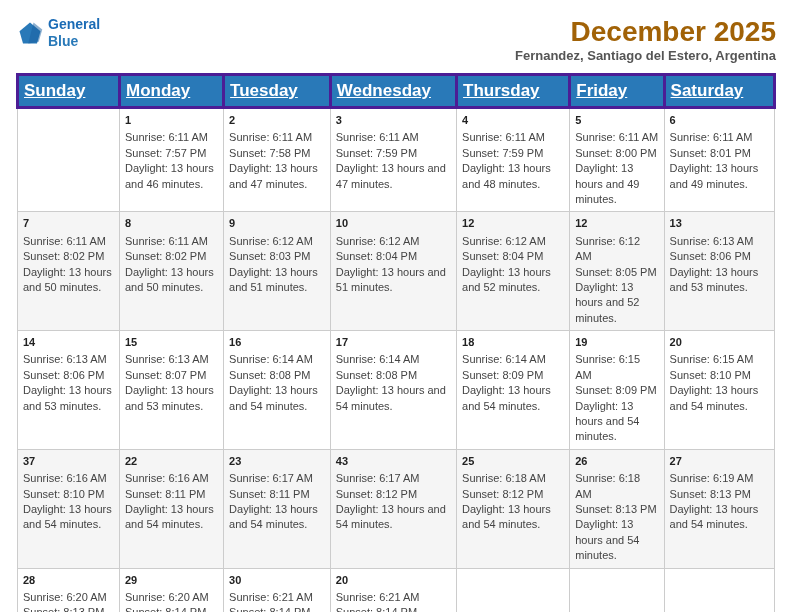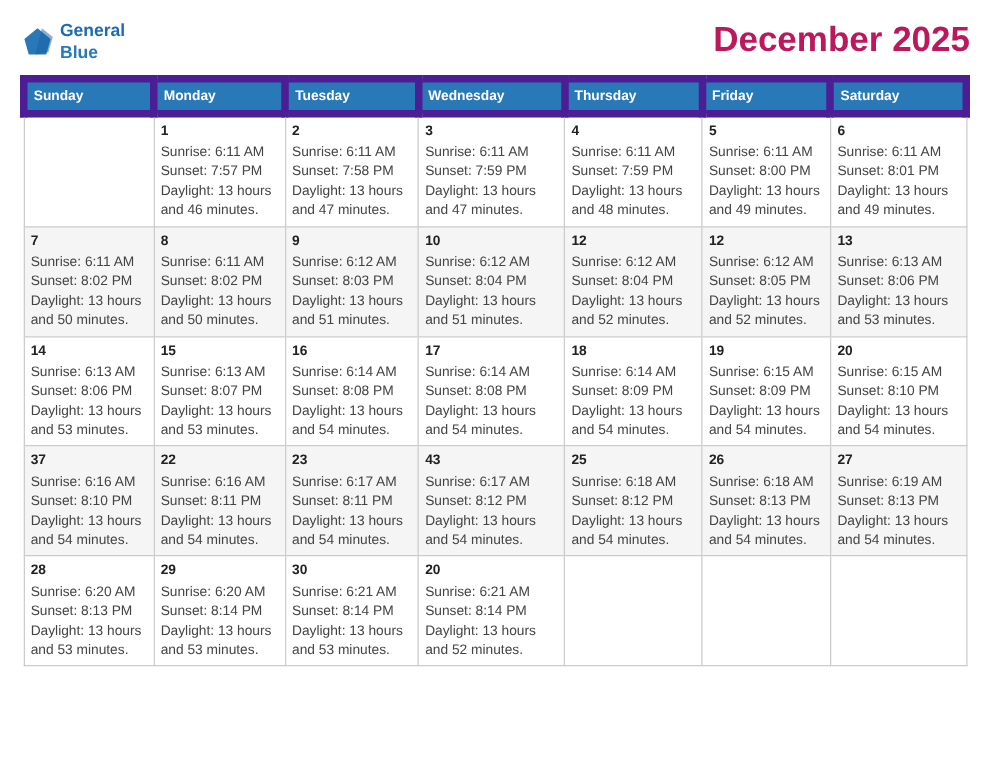--- a/index.html
+++ b/index.html
@@ -39,40 +39,41 @@
     .logo-icon {
       width: 28px;
       height: 28px;
     }
     .title-block {
       text-align: right;
     }
     .month-title {
       font-size: 28px;
       font-weight: bold;
-      color: #be185d;
+      color: #a16207;
     }
     .subtitle {
       font-size: 13px;
       color: #555;
       font-weight: bold;
     }
     table {
       width: 100%;
       border-collapse: collapse;
       font-size: 9.5px;
     }
     thead tr th {
       background-color: #2979b8;
       color: #fff;
       text-align: left;
       padding: 5px 5px;
-      font-size: 11px;
+      font-size: 17px;
       font-weight: bold;
-      border: 6px solid #4c1d95;
+      border: 3px solid #4c1d95;
+      text-decoration: underline;
     }
     tbody tr td {
       border: 1px solid #ccc;
       vertical-align: top;
       padding: 4px 5px;
       height: 72px;
       color: #444;
       line-height: 1.4;
     }
     tbody tr:nth-child(odd) td {
@@ -103,20 +104,21 @@
         <polygon points="16,4 28,14 24,28 8,28 4,14" fill="#2979b8"></polygon>
         <polygon points="20,4 30,12 26,26 14,28" fill="#1a5fa0" opacity="0.5"></polygon>
       </svg>
       <div class="logo-text">
         <div><span>General</span></div>
         <div><span style="color:#2979b8;font-weight:bold;text-align:right;">Blue</span></div>
       </div>
     </div>
     <div class="title-block">
       <div class="month-title">December 2025</div>
+      <div class="subtitle">Fernandez, Santiago del Estero, Argentina</div>
     </div>
   </div>
 
   <table>
     <thead>
       <tr>
         <th>Sunday</th>
         <th>Monday</th>
         <th>Tuesday</th>
         <th>Wednesday</th>

